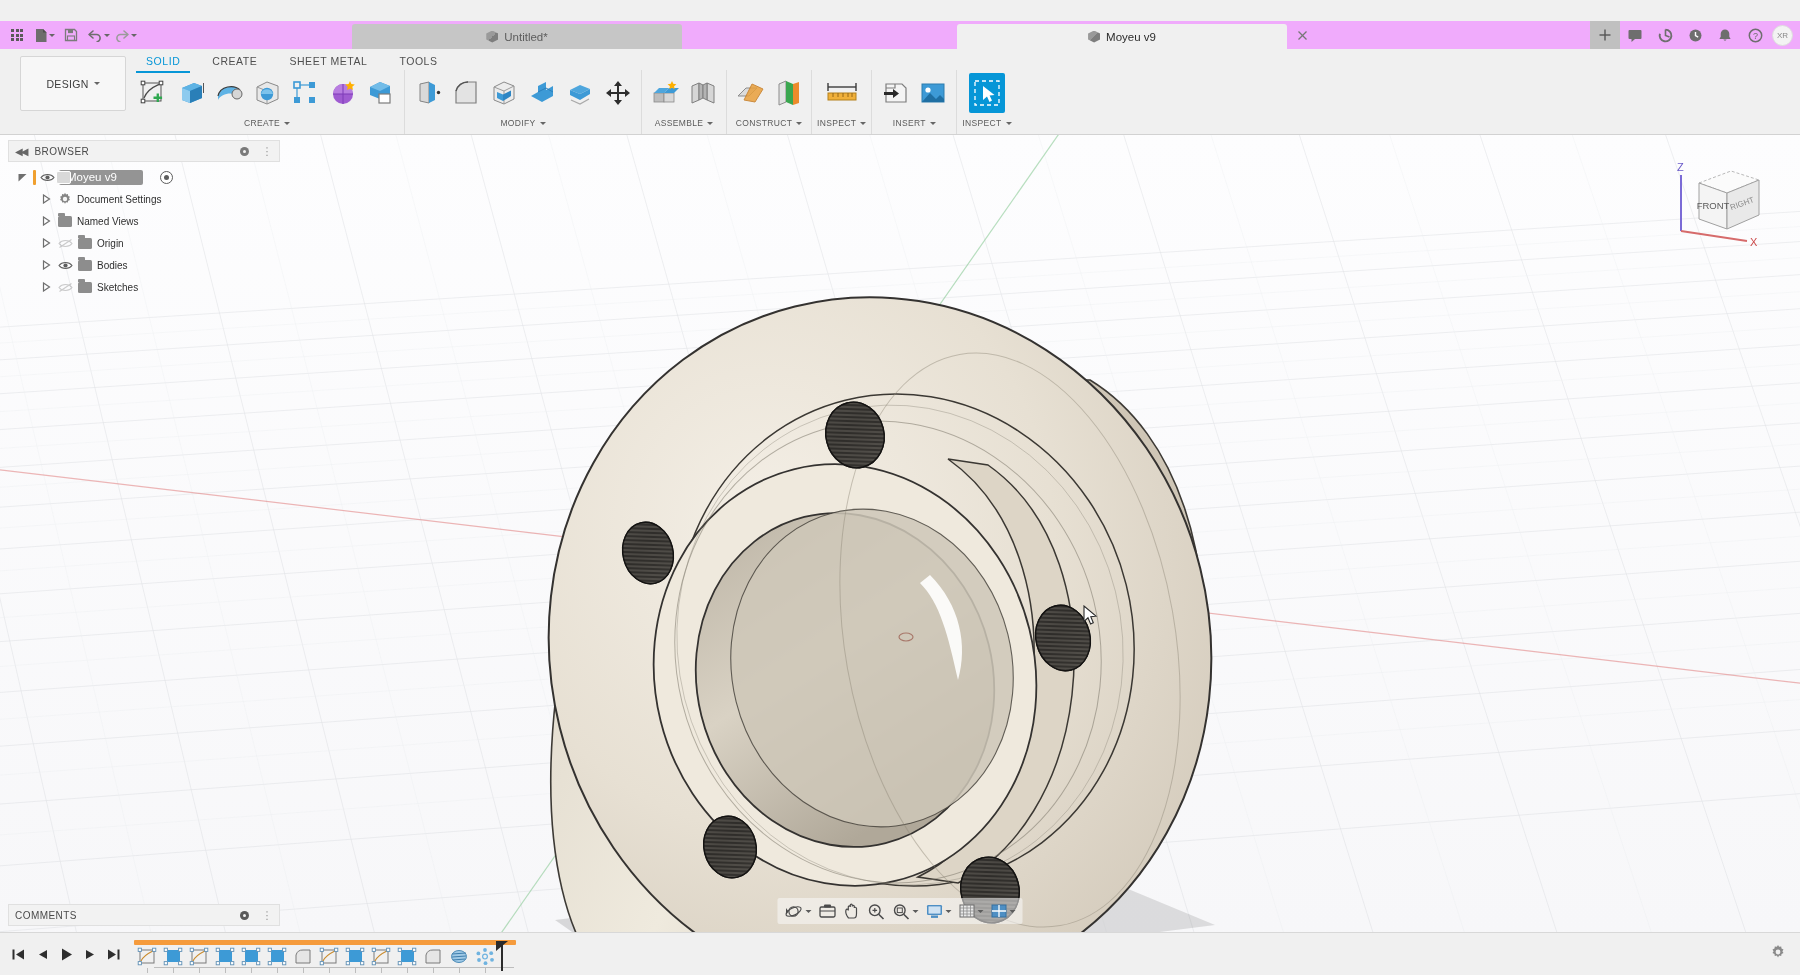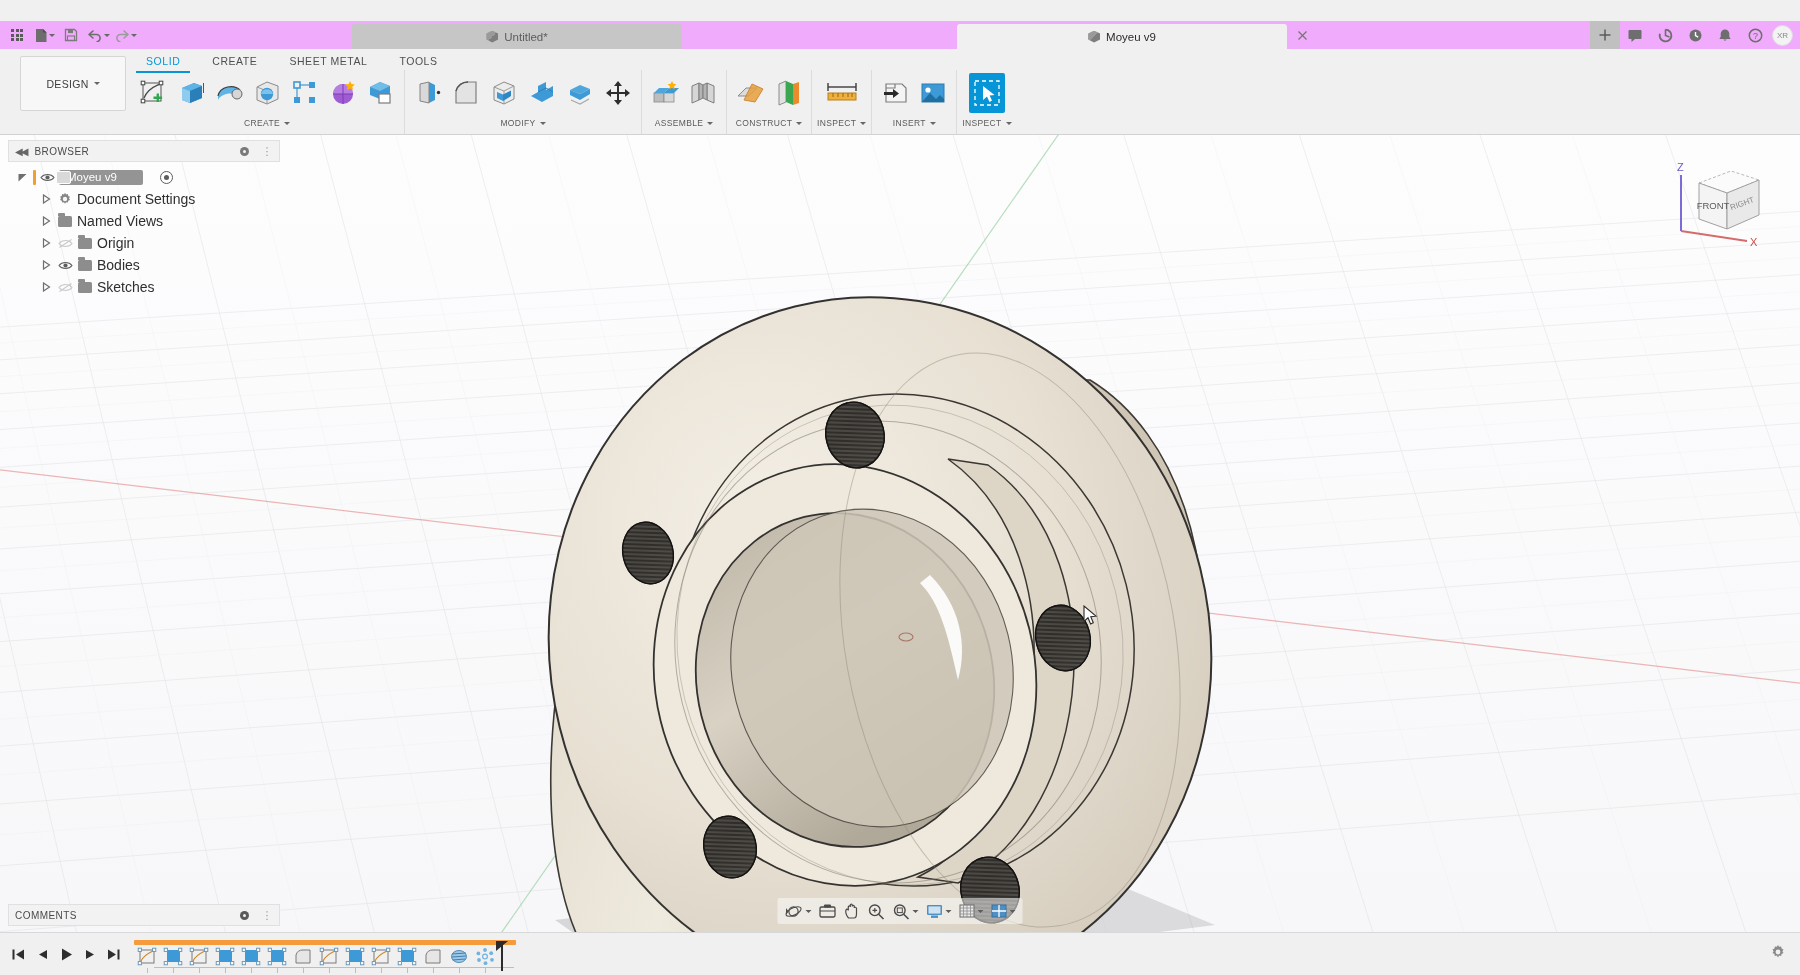--- a/index.html
+++ b/index.html
@@ -150,21 +150,21 @@
   .tree{ padding-top:4px; }
   .tnode{
     height:22px; display:flex; align-items:center; gap:5px; padding-left:4px;
     position:relative;
   }
   .tarrow{
     width:13px;height:13px;display:flex;align-items:center;justify-content:center;
     color:#6f6f6f;font-size:9px;
   }
   .teye{ width:15px;height:13px;display:flex;align-items:center;justify-content:center; }
-  .tname{ font-size:14px; color:#2f2f2f; }
+  .tname{ font-size:10px; color:#2f2f2f; }
   .tnode.root .tname{
     background:#949494; color:#fff; padding:1.5px 26px 1.5px 8px; border-radius:2px;
     font-size:11.5px;
   }
   .tnode.root{ padding-left:8px; gap:4px; }
   .orange-bar{ width:3px; height:15px; background:#f0a030; border-radius:1px;}
   .root-box{
     width:15px;height:13px;border:1.5px solid #fff;background:#d9d9d9;border-radius:2px;
     position:absolute; left:48px; z-index:2;
   }

